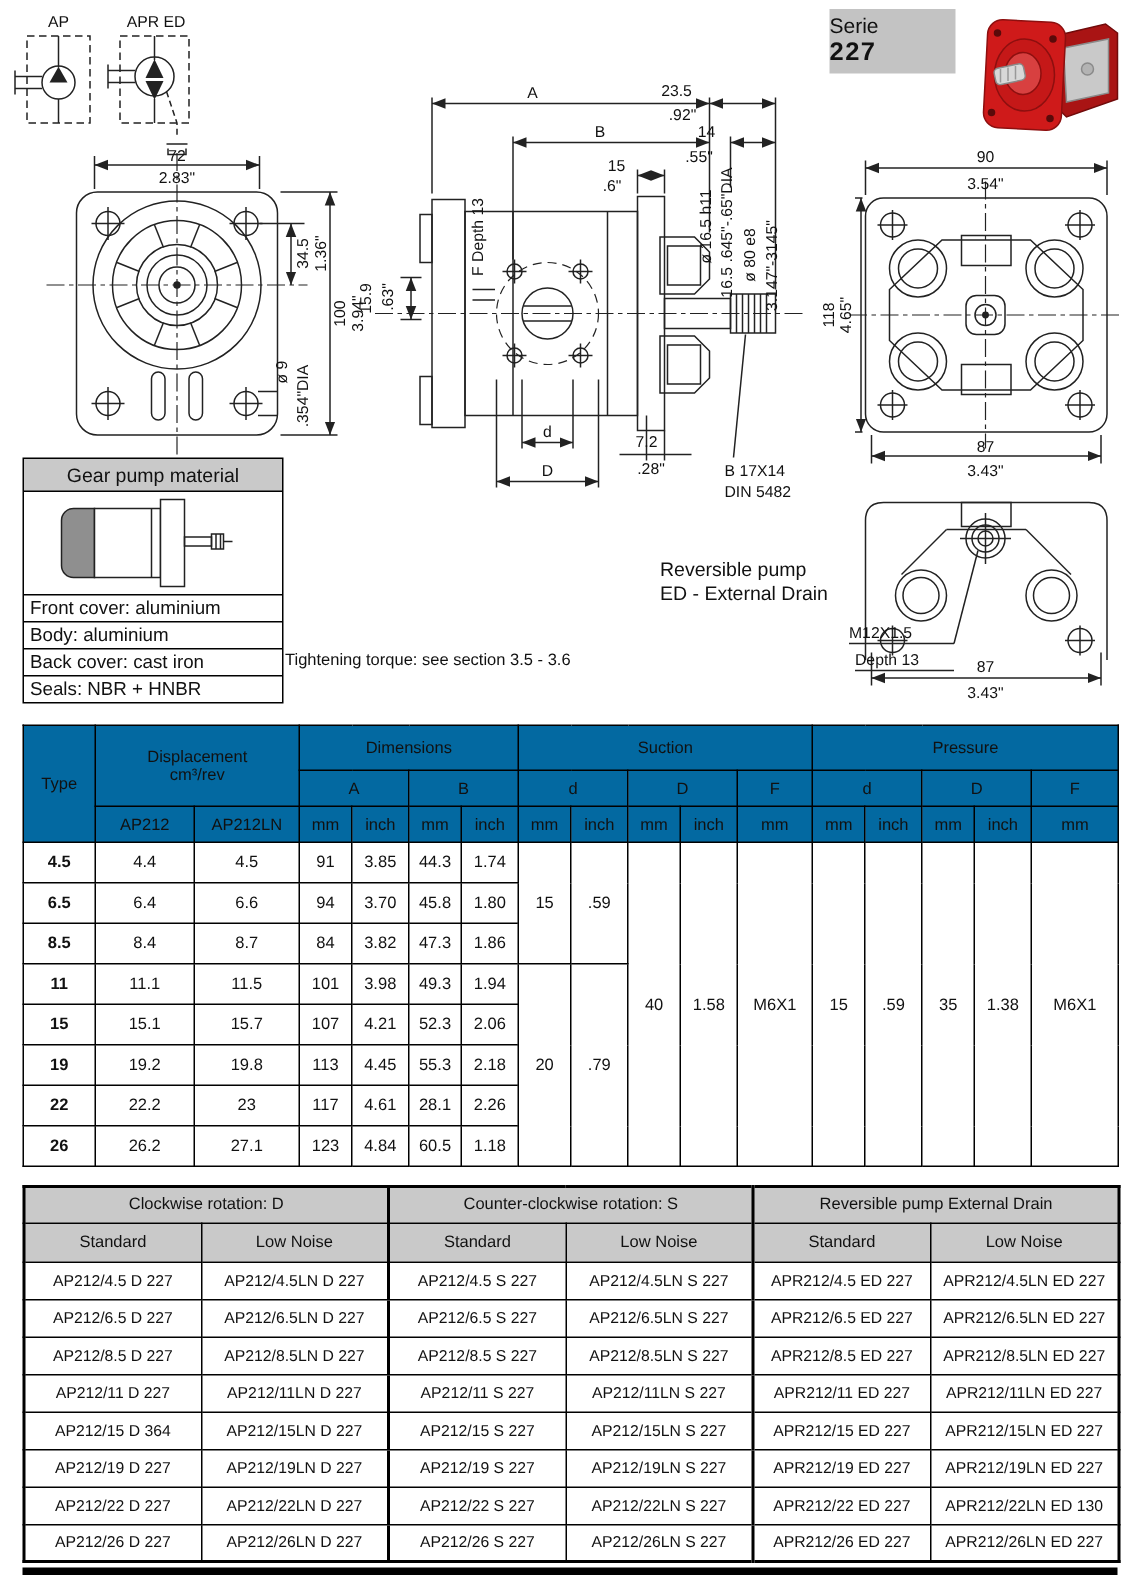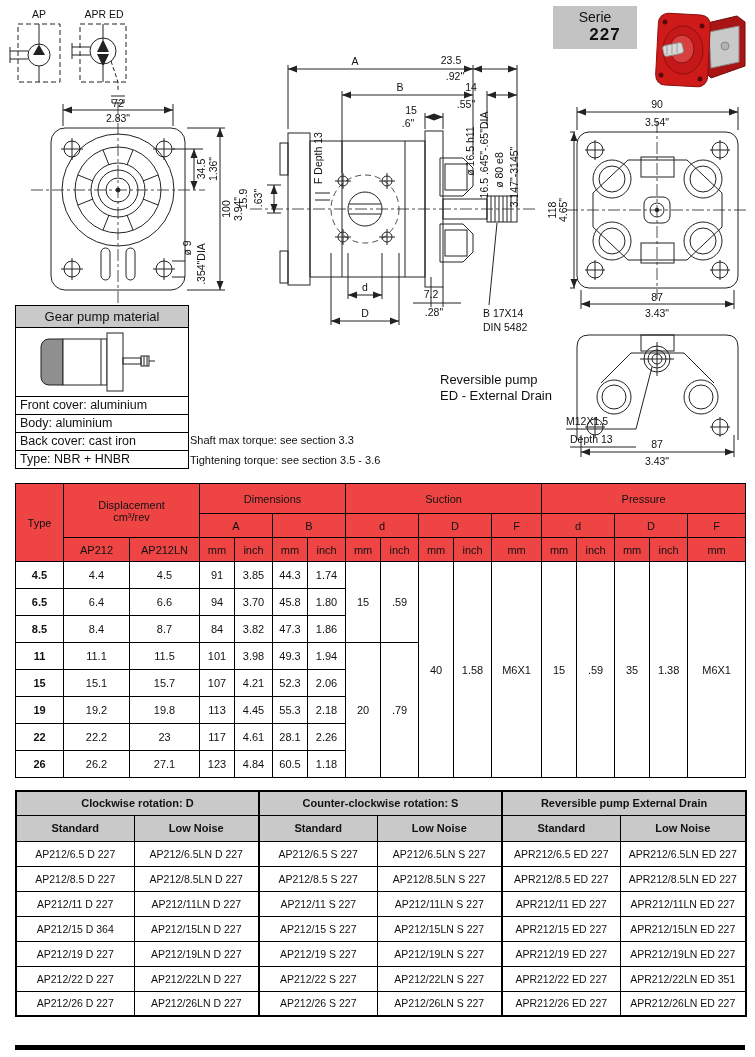--- a/index.html
+++ b/index.html
@@ -1,39 +1,39 @@
 <!DOCTYPE html>
 <html><head>
 <meta charset="utf-8">
 <style>
   html,body{margin:0;padding:0;background:#fff;}
   .page{position:relative;width:755px;height:1057px;background:#fff;overflow:hidden;
         font-family:"Liberation Sans","DejaVu Sans",sans-serif;color:#111;}
   .abs{position:absolute;}
   svg{display:block;}
   svg text{font-family:"Liberation Sans","DejaVu Sans",sans-serif;fill:#111;font-size:10.5px;}
-  .serie{left:553px;top:6px;width:84px;height:40px;background:#c3c3c3;text-align:center;padding-top:3px;line-height:1.15;}
+  .serie{left:553px;top:6px;width:84px;height:40px;background:#c3c3c3;padding-top:3px;line-height:1.15;}
   .serie .l1{font-size:14px;}
-  .serie .l2{font-size:17px;font-weight:bold;letter-spacing:1px;padding-left:20px;}
+  .serie .l2{font-size:17px;font-weight:bold;letter-spacing:1px;}
   .revnote{left:440px;top:372px;font-size:13px;line-height:16px;}
   .torque{left:190px;top:430px;font-size:11px;line-height:20px;}
   .matbox{left:15px;top:305px;width:172px;border:1px solid #000;background:#fff;}
   .matbox .mtitle{background:#c9c9c9;border-bottom:1px solid #000;text-align:center;font-size:13px;height:21px;line-height:21px;}
   .matbox .mimg{height:68px;border-bottom:1px solid #000;display:flex;align-items:center;justify-content:center;}
   .matbox .mrow{height:17px;line-height:17px;font-size:12.5px;padding-left:4px;border-bottom:1px solid #000;}
   .matbox .mrow:last-child{border-bottom:0;}
   table{border-collapse:collapse;table-layout:fixed;}
   .spec{font-size:11px;}
   .spec th,.spec td{border:1px solid #000;text-align:center;vertical-align:middle;padding:0;}
-  .spec th{background:#ef4444;font-weight:normal;font-size:11px;}
+  .spec th{background:#0369a1;font-weight:normal;font-size:11px;}
   .spec td{background:#fff;}
   .b{font-weight:bold;}
   .order{font-size:10.5px;border:2px solid #000;}
   .order th,.order td{border:1px solid #000;text-align:center;vertical-align:middle;padding:0;}
-  .order th{background:#c9c9c9;font-weight:bold;font-size:11px;}
+  .order th{background:#c9c9c9;font-weight:normal;font-size:11px;}
   .gl{border-left:2px solid #000 !important;margin-left:24px;}
   .bbar{left:15px;top:1045px;width:730px;height:5px;background:#000;}
   .thin{stroke:#222;fill:none;stroke-width:1;}
 </style>
 </head>
 <body>
 
 <div class="page">
 
   <svg class="abs" style="left:8px;top:4px" width="170" height="110" viewBox="0 0 170 110">
@@ -344,25 +344,24 @@
           <rect x="114" y="25" width="8" height="10"></rect>
           <line x1="117" y1="25" x2="117" y2="35"></line>
             <line x1="120" y1="25" x2="120" y2="35"></line>
           <line x1="122" y1="30" x2="128" y2="30"></line>
         </g>
       </svg>
     </div>
     <div class="mrow">Front cover: aluminium</div>
     <div class="mrow">Body: aluminium</div>
     <div class="mrow">Back cover: cast iron</div>
-    <div class="mrow">Type: NBR + HNBR</div>
+    <div class="mrow">Seals: NBR + HNBR</div>
   </div>
 
   <div class="abs torque">
-    <div>Shaft max torque: see section 3.3</div>
     <div>Tightening torque: see section 3.5 - 3.6</div>
   </div>
 
   <table class="spec abs" style="left:15px;top:483px;width:730px;">
     <colgroup>
       <col style="width:48px">
         <col style="width:66px">
         <col style="width:70px">
       <col style="width:35px">
         <col style="width:38px">
@@ -526,20 +525,28 @@
         <th>Standard</th>
         <th>Low Noise</th>
         <th class="gl">Standard</th>
         <th>Low Noise</th>
         <th class="gl">Standard</th>
         <th>Low Noise</th>
       </tr>
     </thead>
     <tbody>
       <tr style="height:25px">
+        <td>AP212/4.5 D 227</td>
+        <td>AP212/4.5LN D 227</td>
+        <td class="gl">AP212/4.5 S 227</td>
+        <td>AP212/4.5LN S 227</td>
+        <td class="gl">APR212/4.5 ED 227</td>
+        <td>APR212/4.5LN ED 227</td>
+      </tr>
+      <tr style="height:25px">
         <td>AP212/6.5 D 227</td>
         <td>AP212/6.5LN D 227</td>
         <td class="gl">AP212/6.5 S 227</td>
         <td>AP212/6.5LN S 227</td>
         <td class="gl">APR212/6.5 ED 227</td>
         <td>APR212/6.5LN ED 227</td>
       </tr>
       <tr style="height:25px">
         <td>AP212/8.5 D 227</td>
         <td>AP212/8.5LN D 227</td>
@@ -571,21 +578,21 @@
         <td>AP212/19LN S 227</td>
         <td class="gl">APR212/19 ED 227</td>
         <td>APR212/19LN ED 227</td>
       </tr>
       <tr style="height:25px">
         <td>AP212/22 D 227</td>
         <td>AP212/22LN D 227</td>
         <td class="gl">AP212/22 S 227</td>
         <td>AP212/22LN S 227</td>
         <td class="gl">APR212/22 ED 227</td>
-        <td>APR212/22LN ED 351</td>
+        <td>APR212/22LN ED 130</td>
       </tr>
       <tr style="height:25px">
         <td>AP212/26 D 227</td>
         <td>AP212/26LN D 227</td>
         <td class="gl">AP212/26 S 227</td>
         <td>AP212/26LN S 227</td>
         <td class="gl">APR212/26 ED 227</td>
         <td>APR212/26LN ED 227</td>
       </tr>
     </tbody>

